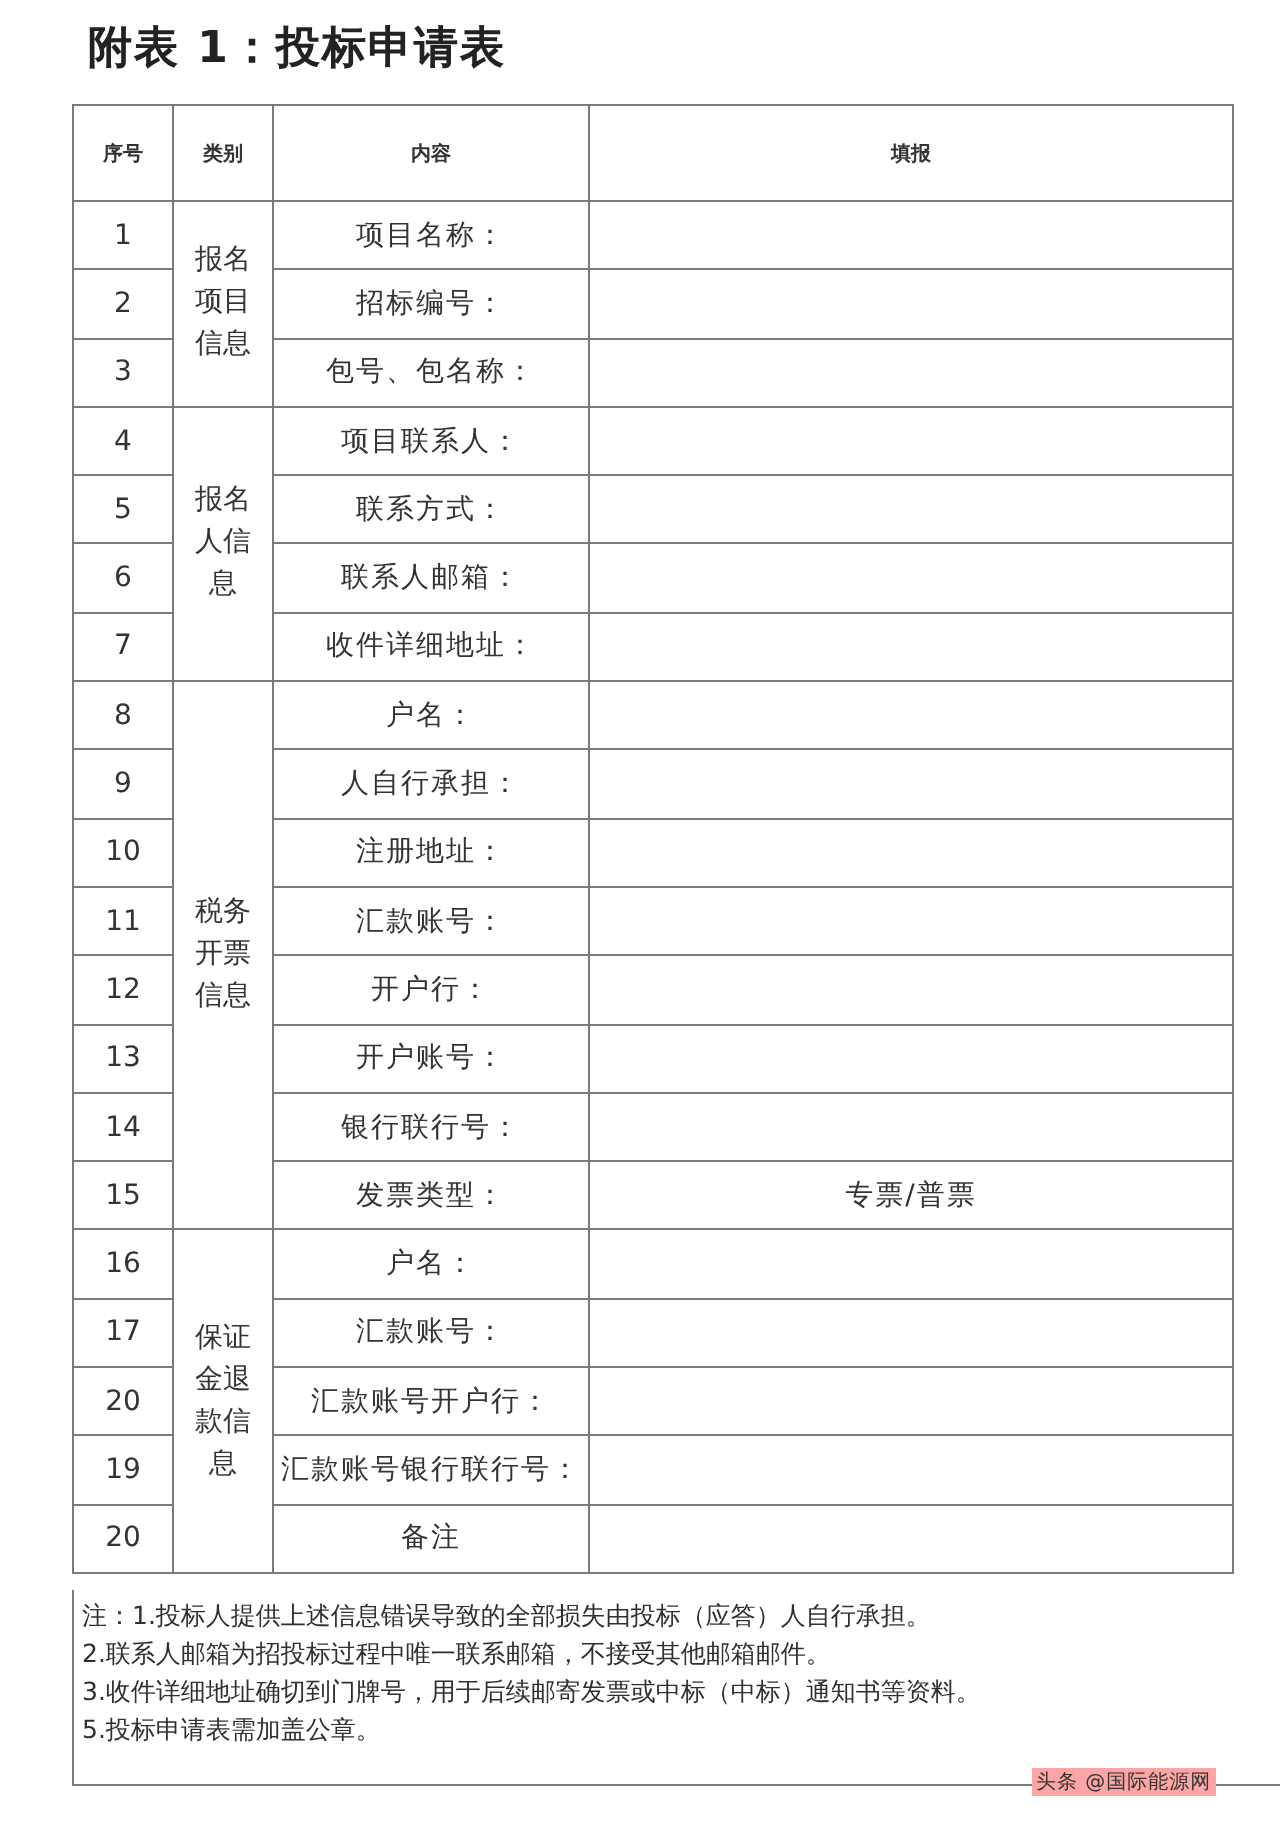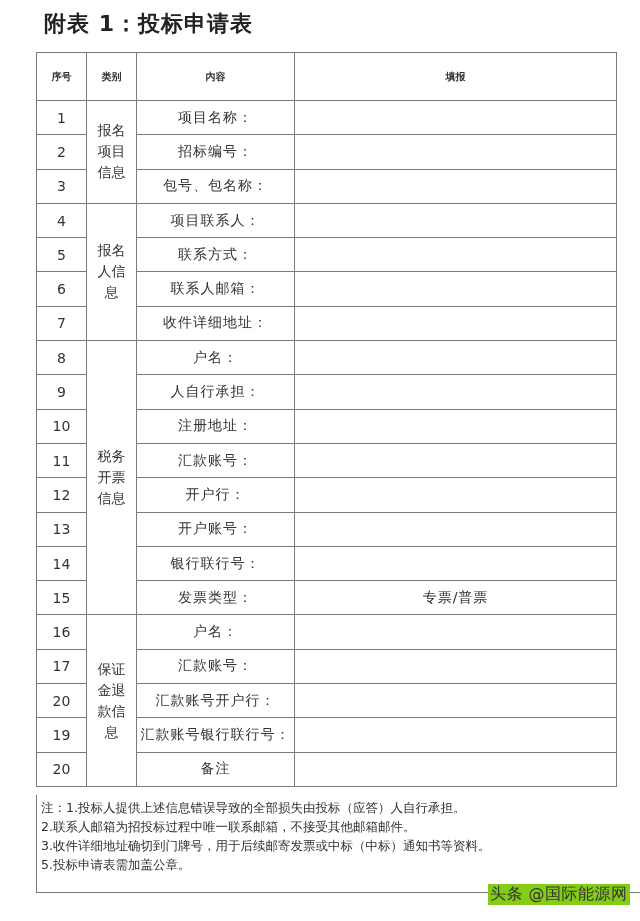--- a/index.html
+++ b/index.html
@@ -90,25 +90,25 @@
       padding: 3px 16px 0 4px;
     }
     .note-line {
       font-size: 12.5px;
       line-height: 19px;
       color: #2f2f2f;
       white-space: nowrap;
     }
     .watermark {
       position: absolute;
-      left: 488px;
+      left: 516px;
       top: 884px;
-      font-size: 16px;
-      color: #333;
-      background: #84cc16;
+      font-size: 10px;
+      color: #333;
+      background: #fca5a5;
       padding: 0 2px;
       letter-spacing: 0.5px;
     }
   </style>
 </head>
 <body>
 
 <div class="page-title">附表 1：投标申请表</div>
 
 <table class="form-table">

